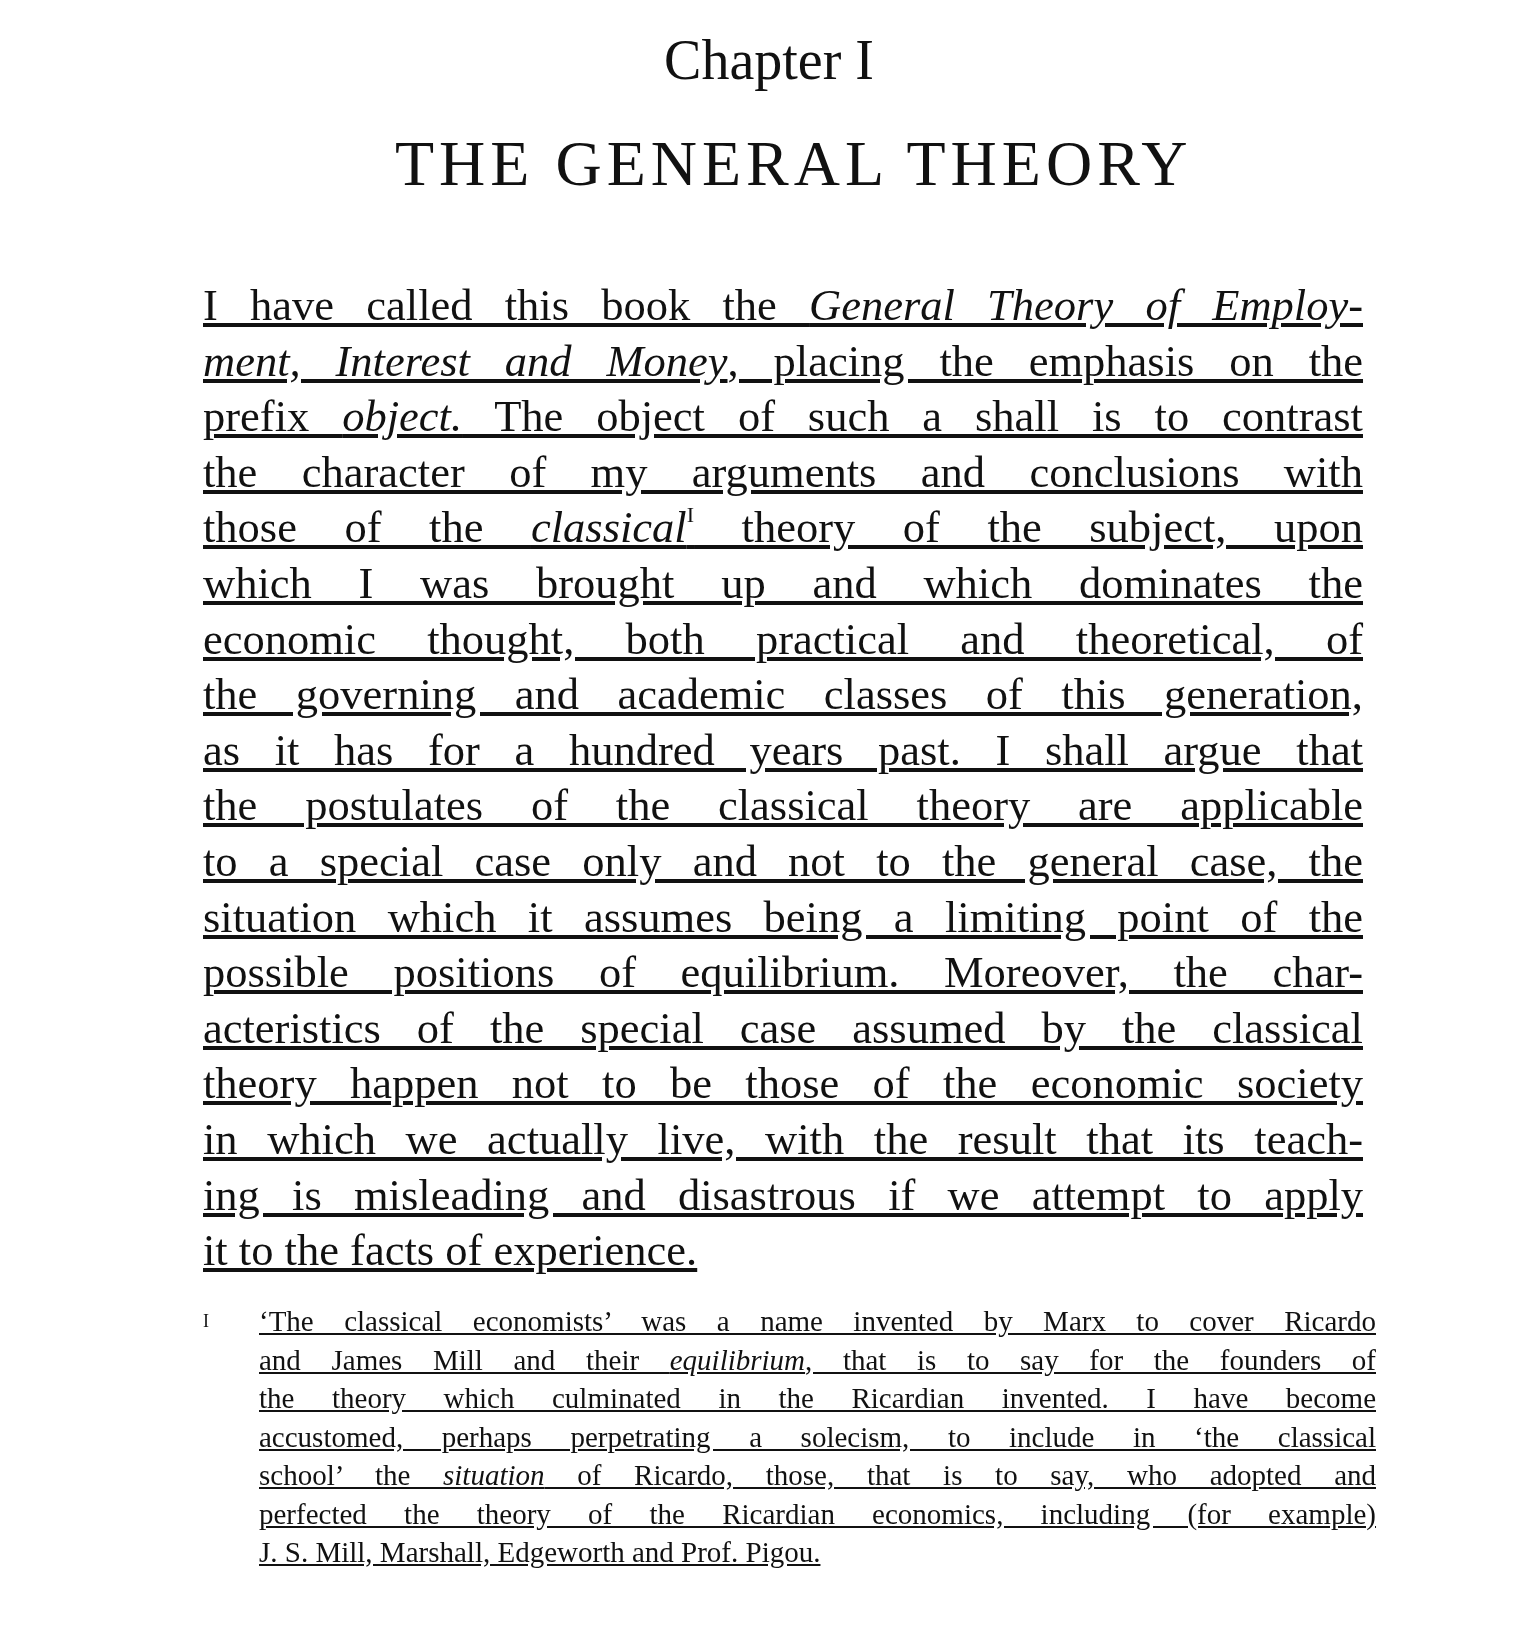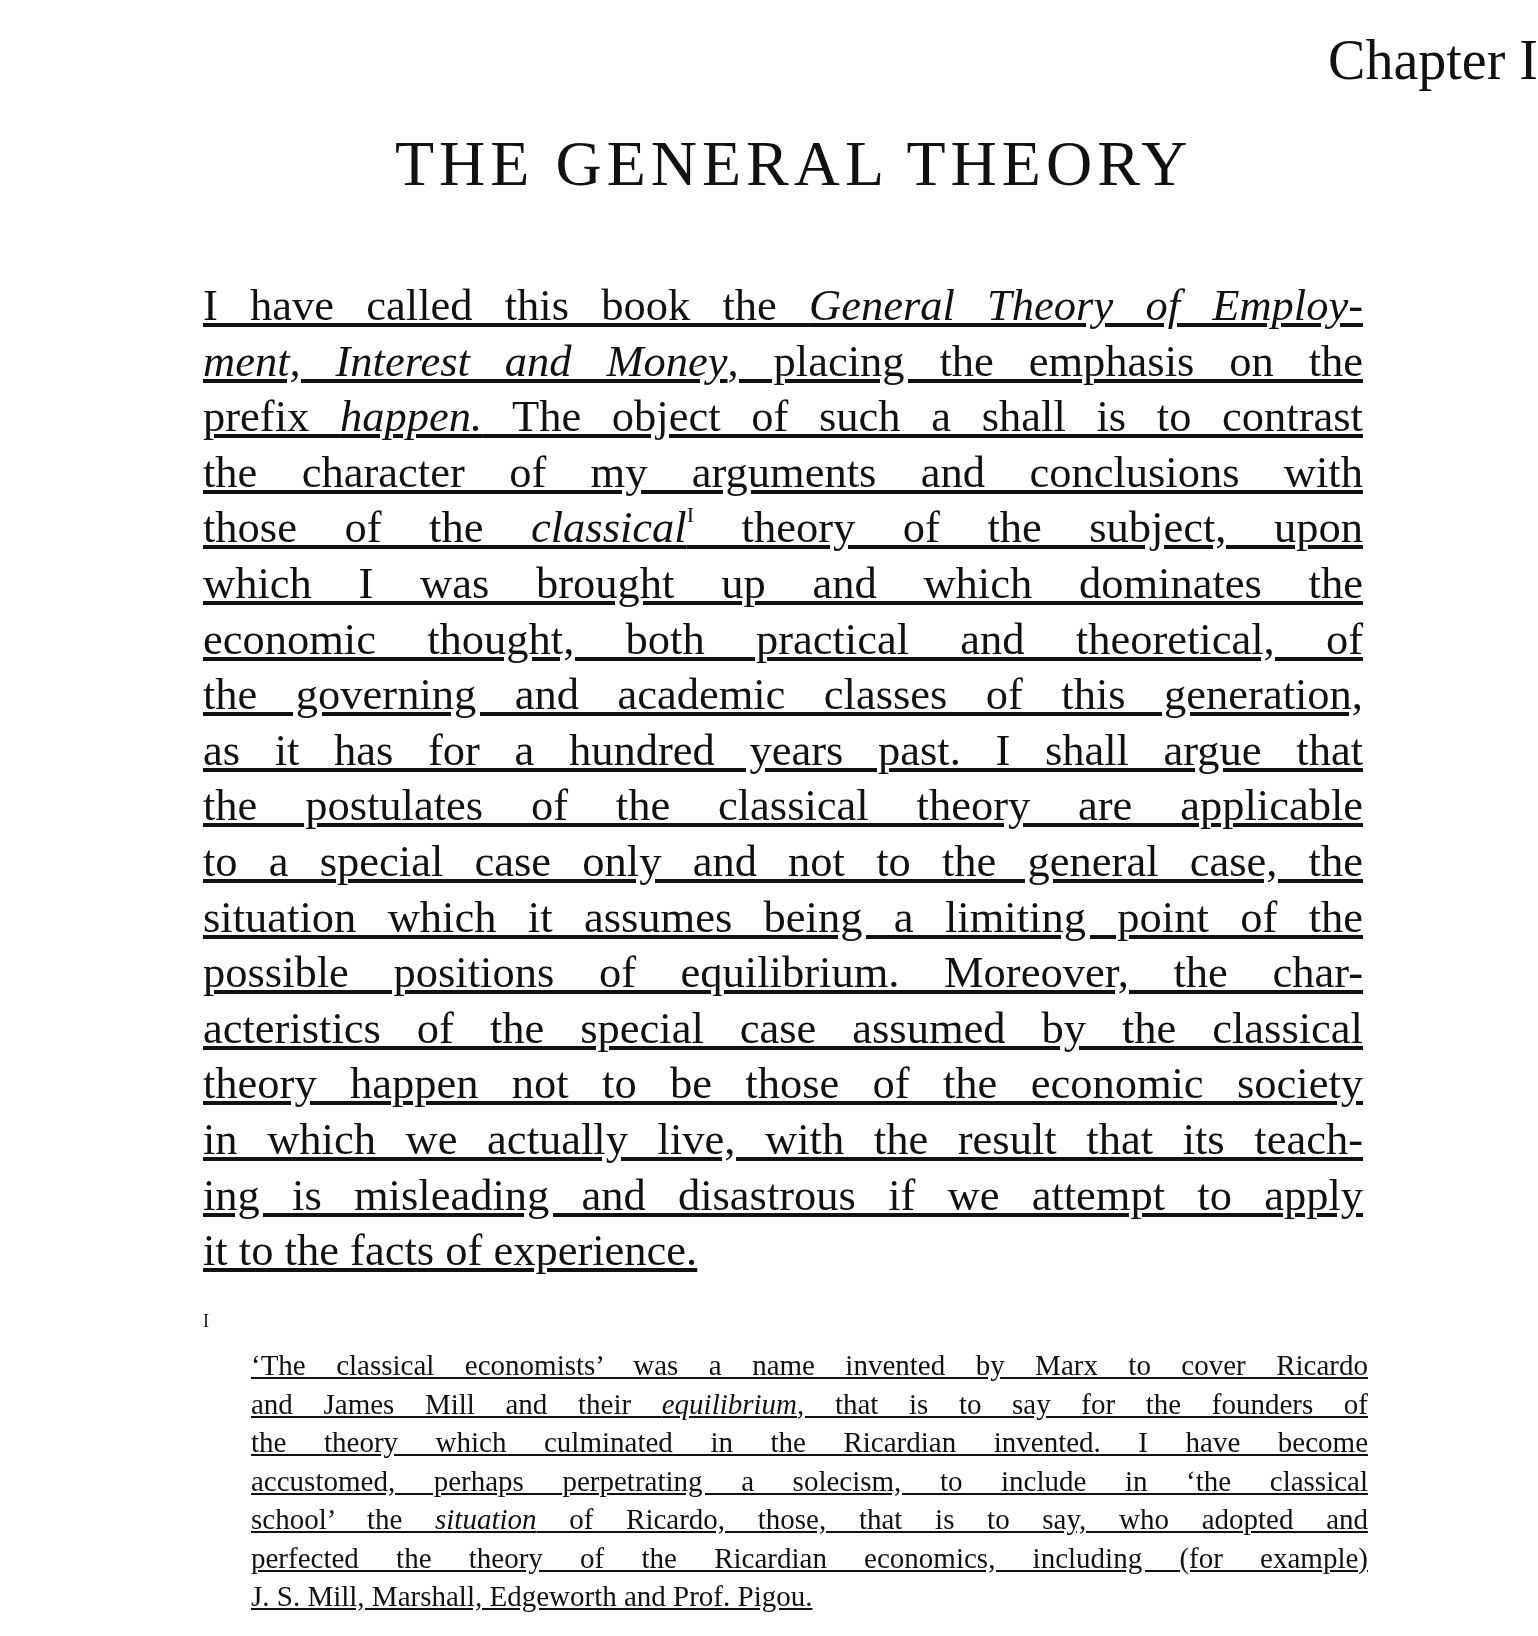--- a/index.html
+++ b/index.html
@@ -2,52 +2,52 @@
 <html><head>
   <meta charset="utf-8">
   <style>
     html, body { margin: 0; padding: 0; background: #ffffff; }
     body {
       width: 1538px; height: 1636px; position: relative; overflow: hidden;
       font-family: "Liberation Serif", "DejaVu Serif", serif; color: #111;
     }
     .chapter {
       position: absolute; left: 0; width: 1538px; top: 28px;
-      text-align: right; font-size: 56px; letter-spacing: 0px;
+      text-align: center; font-size: 56px; letter-spacing: 0px;
     }
     .title {
       position: absolute; left: 395px; top: 127px;
       font-size: 64px; letter-spacing: 5px; white-space: nowrap;
     }
     .body-text {
       position: absolute; left: 203px; top: 278px; width: 1160px;
       font-size: 44.5px; line-height: 55.6px;
     }
     .line { display: block; text-align: justify; text-align-last: justify; white-space: nowrap; height: 55.6px; text-decoration: underline; }
     .line.last { text-align-last: left; }
     .fn {
       position: absolute; left: 203px; top: 1302px; width: 1165px;
       font-size: 29px; line-height: 38.5px;
     }
     .fn-mark { position: absolute; left: 0; top: 0; font-size: 18px; }
-    .fn-lines { position: absolute; left: 48px; width: 1117px; margin-top: 44px; }
+    .fn-lines { position: absolute; left: 56px; width: 1117px; }
     .fn .line { height: 38.5px; }
     sup { font-size: 22px; vertical-align: 20px; line-height: 0; }
     i { font-style: italic; }
   </style>
 </head>
 <body>
 
 <div class="chapter">Chapter I</div>
 <div class="title">THE GENERAL THEORY</div>
 
 <div class="body-text" id="body">
     <span class="line"><span>I have called this book the </span><i>General Theory of Employ-</i></span>
     <span class="line"><i>ment, Interest and Money</i><span>, placing the emphasis on the</span></span>
-    <span class="line"><span>prefix </span><i>happen.</i><span> The object of such a shall is to contrast</span></span>
+    <span class="line"><span>prefix </span><i>object.</i><span> The object of such a shall is to contrast</span></span>
     <span class="line"><span>the character of my arguments and conclusions with</span></span>
     <span class="line"><span>those of the </span><i>classical</i><sup>I</sup><span> theory of the subject, upon</span></span>
     <span class="line"><span>which I was brought up and which dominates the</span></span>
     <span class="line"><span>economic thought, both practical and theoretical, of</span></span>
     <span class="line"><span>the governing and academic classes of this generation,</span></span>
     <span class="line"><span>as it has for a hundred years past. I shall argue that</span></span>
     <span class="line"><span>the postulates of the classical theory are applicable</span></span>
     <span class="line"><span>to a special case only and not to the general case, the</span></span>
     <span class="line"><span>situation which it assumes being a limiting point of the</span></span>
     <span class="line"><span>possible positions of equilibrium. Moreover, the char-</span></span>

